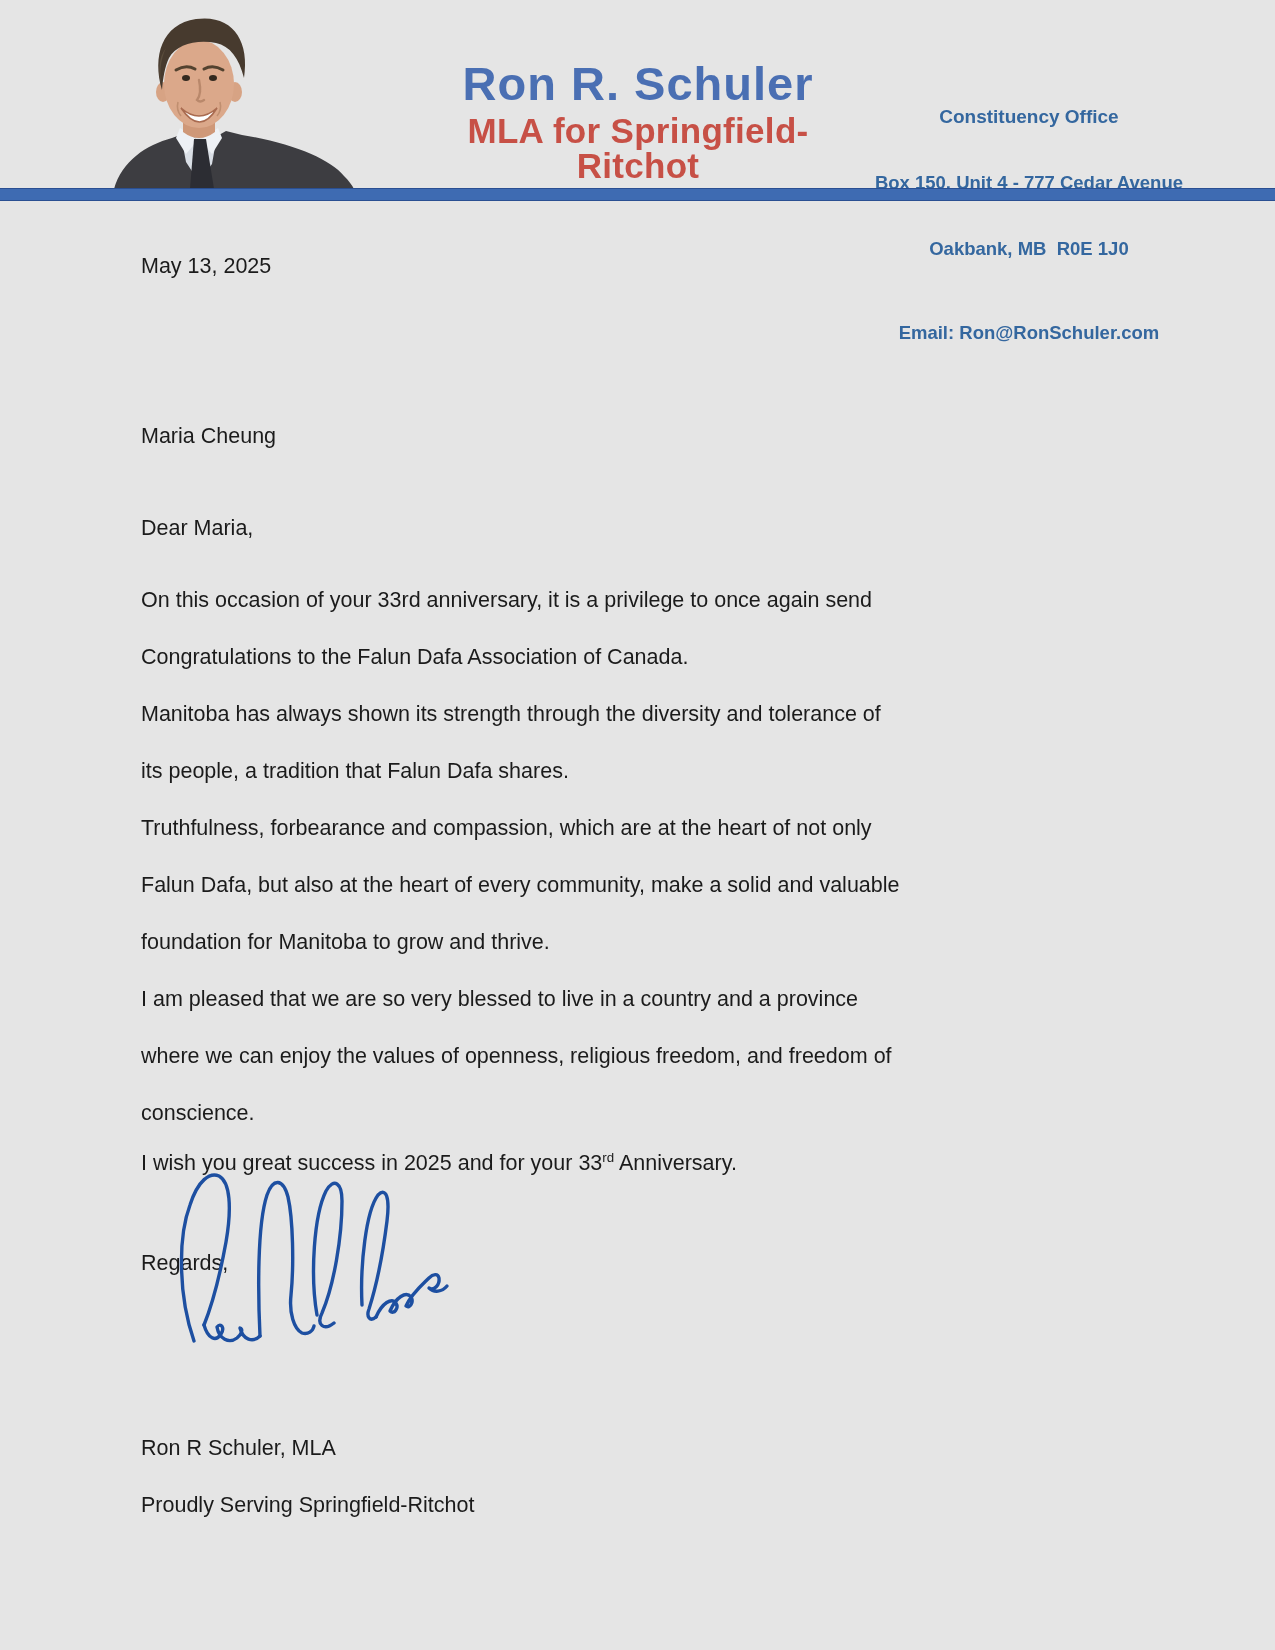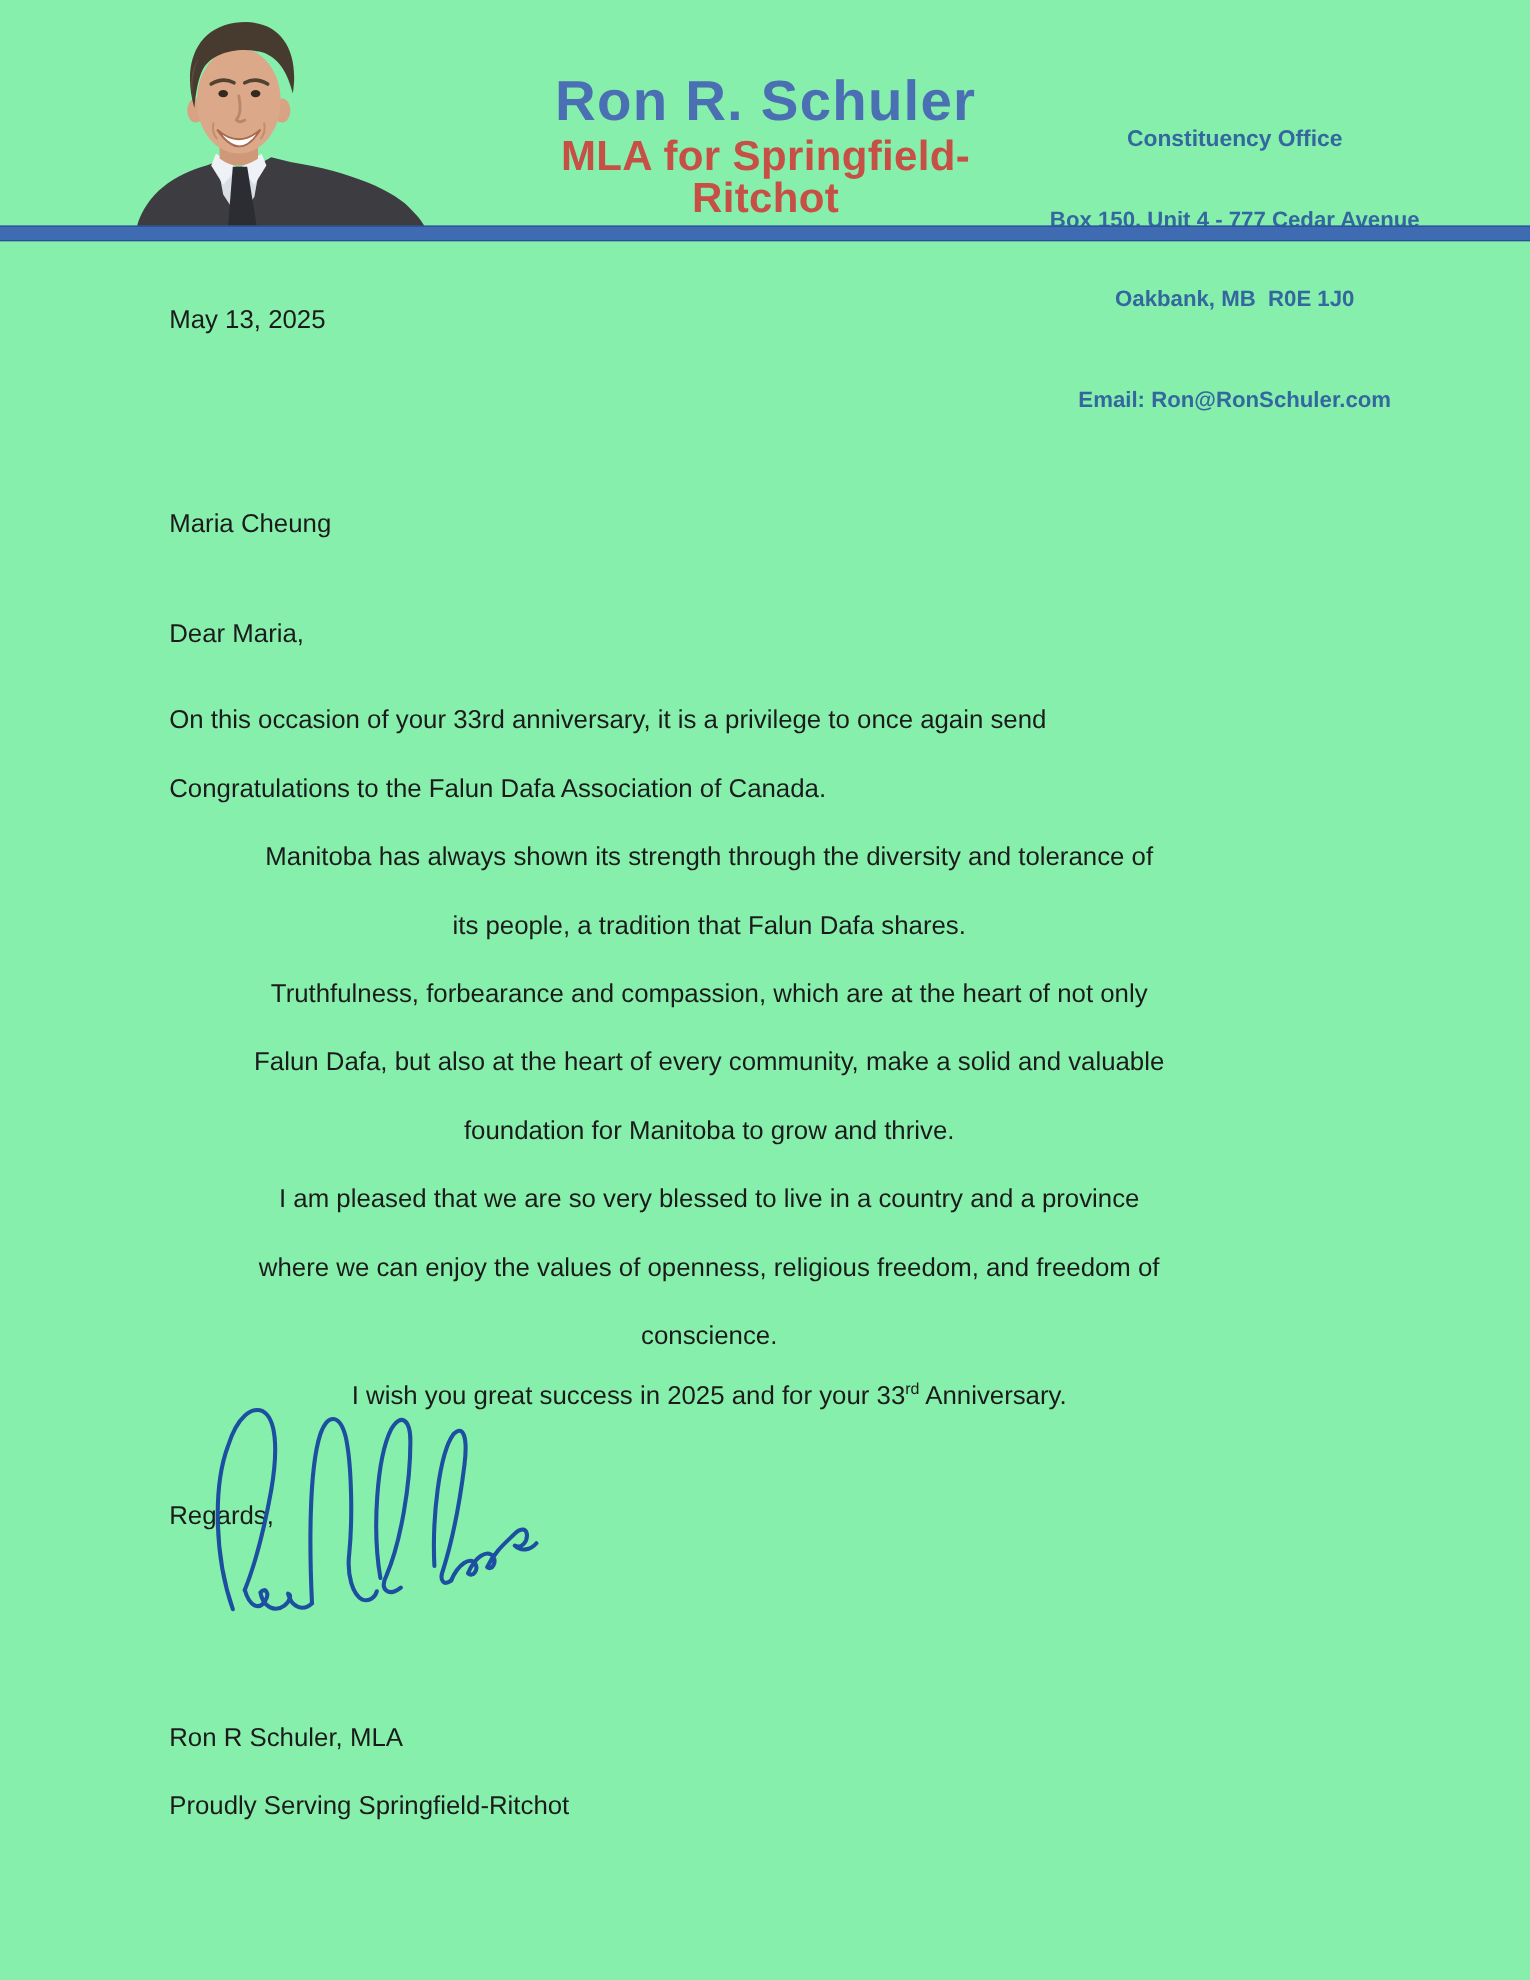--- a/index.html
+++ b/index.html
@@ -3,21 +3,21 @@
 <meta charset="utf-8">
 <style>
   html, body { margin: 0; padding: 0; }
   body {
     width: 1275px; height: 1650px;
     background: #ffffff;
     font-family: "Liberation Sans", sans-serif;
     color: #1b1b1b;
     overflow: hidden;
   }
-  .page { position: relative; width: 1275px; height: 1650px; background: #86efac; }
+  .page { position: relative; width: 1275px; height: 1650px; background: #e5e5e5; }
 
   
   .photo {
     position: absolute; left: 96px; top: 12px;
     width: 285px; height: 177px;
   }
   .brand {
     position: absolute; left: 413px; top: 60px; width: 450px;
     text-align: center; line-height: 1;
   }
@@ -51,21 +51,21 @@
   
   .body-text {
     position: absolute; left: 141px; top: 0; width: 900px;
     font-size: 21.5px; line-height: 33px;
   }
   .line { white-space: nowrap; margin-top: 24px; }
   .date       { margin-top: 250px; }
   .recipient  { margin-top: 137px; }
   .salutation { margin-top: 59px; }
   .para-first { margin-top: 39px; }
-  .para       { margin-top: 17px; text-align: center; }
+  .para       { margin-top: 17px; }
   .wish sup   { font-size: 0.62em; line-height: 0; }
   .closing    { margin-top: 67px; }
   .signer     { margin-top: 152px; }
 
   
   .signature {
     position: absolute; left: 150px; top: 1145px;
     width: 300px; height: 215px;
     pointer-events: none;
   }

